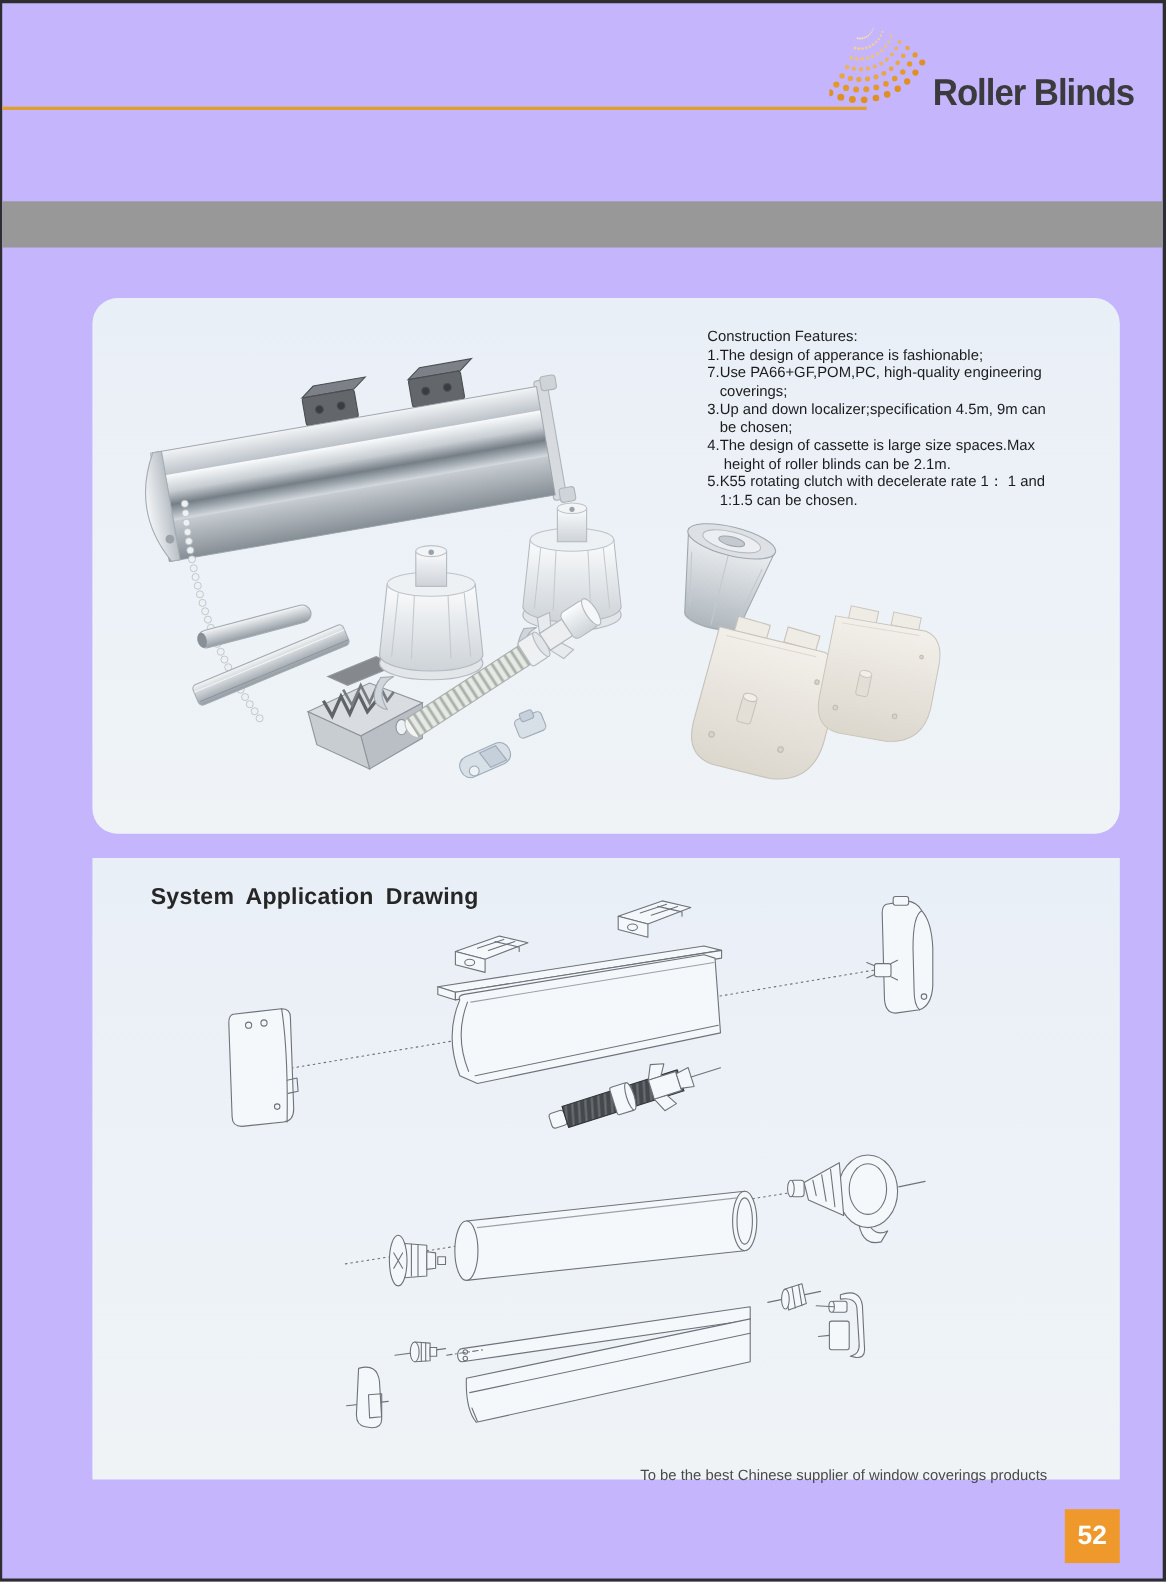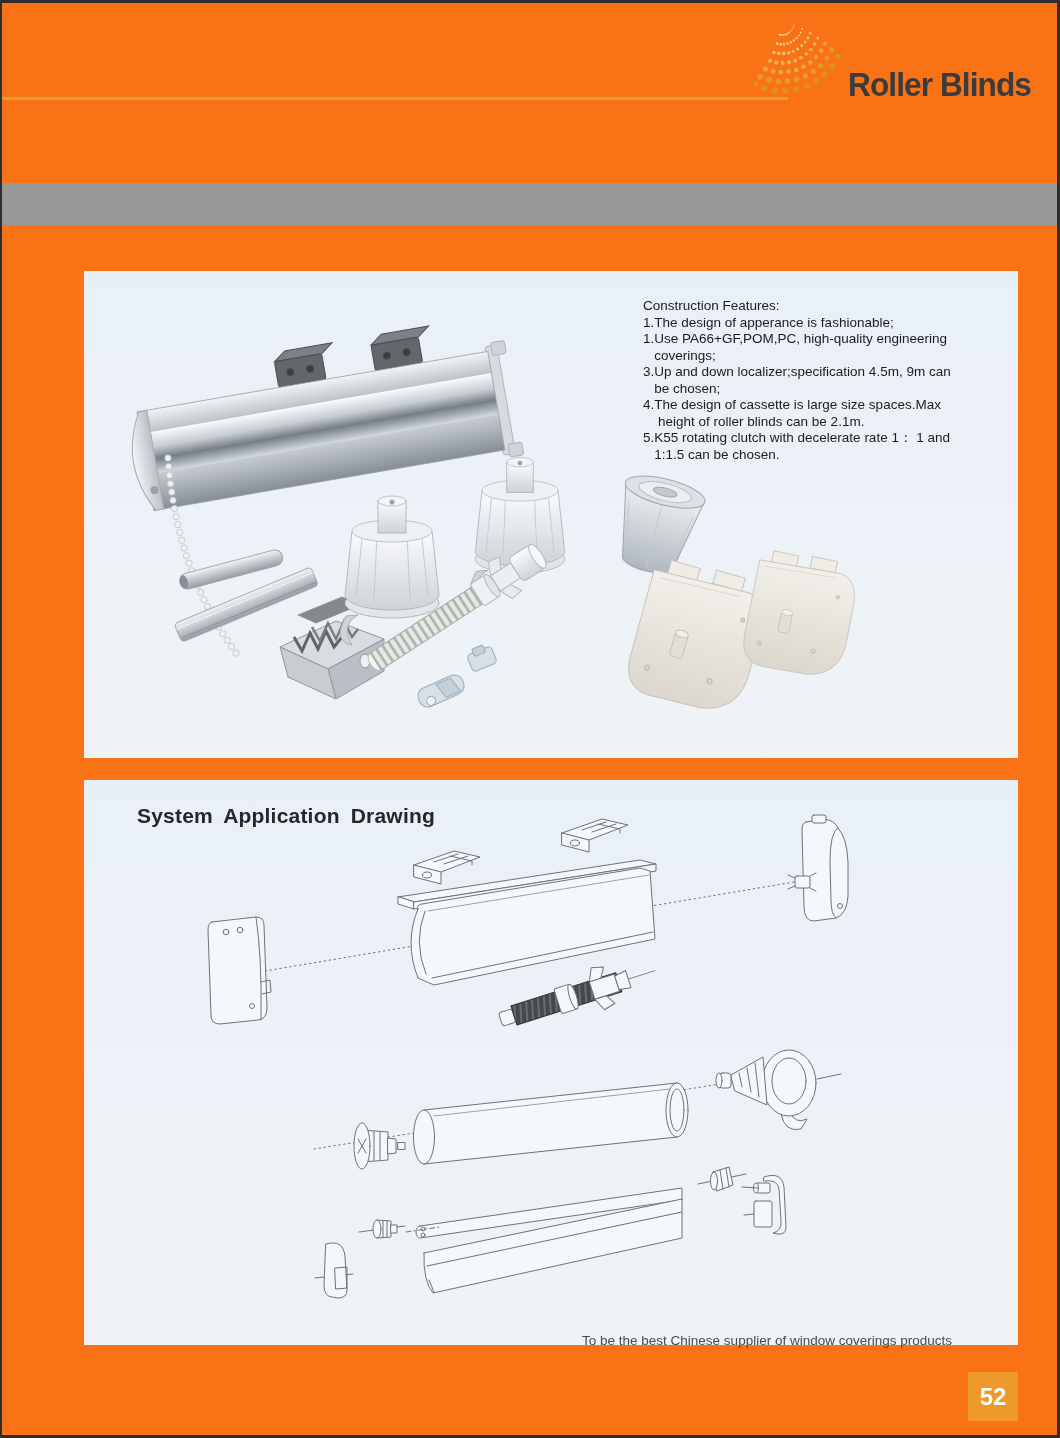--- a/index.html
+++ b/index.html
@@ -1,33 +1,33 @@
 <!DOCTYPE html>
 <html><head>
 <meta charset="utf-8">
 <style>
   html,body{margin:0;padding:0;background:#ffffff;}
   .page{
-    position:relative;width:1060px;height:1438px;background:#f97316;
+    position:relative;width:1060px;height:1438px;background:#c4b5fd;
     font-family:"Liberation Sans",sans-serif;overflow:hidden;box-sizing:border-box;
     border-top:3px solid #2e2e30;border-bottom:3px solid #2e2e30;
     border-left:2px solid #2e2e30;border-right:3px solid #2e2e30;
   }
   .orange-rule{position:absolute;left:0;top:94px;width:786px;height:3px;background:#DFA032;}
   .logo-fan{position:absolute;left:752px;top:14px;width:98px;height:98px;}
   .brand{
     position:absolute;left:846px;top:62px;font-size:34px;font-weight:bold;color:#3b3b3d;
     letter-spacing:-1px;transform:scaleX(.93);transform-origin:left top;white-space:nowrap;
   }
   .gray-band{position:absolute;left:0;top:180px;width:100%;height:42px;background:#989898;}
   .panel{
     position:absolute;left:82px;width:934px;
     background:linear-gradient(180deg,#e9eff6 0%,#ecf2f7 55%,#eff3f6 100%);
   }
-  .panel-photo{top:268px;height:487px;}
+  .panel-photo{top:268px;height:487px;border-radius:23px;}
   .panel-drawing{top:777px;height:565px;}
   .panel svg{position:absolute;left:0;top:0;}
   .features{
     position:absolute;left:559px;top:27px;width:345px;color:#1c1c1e;
     font-size:13.5px;line-height:16.5px;
   }
   .features .ln{white-space:pre-wrap;}
   .drawing-title{
     position:absolute;left:36px;top:24px;font-size:21px;font-weight:bold;color:#262626;
     word-spacing:5px;letter-spacing:.2px;margin-left:17px;
@@ -298,21 +298,21 @@
         <rect x="-6" y="-13" width="12" height="8" rx="2" fill="#c6d0da"></rect>
       </g>
 
       <use href="#coverShape" transform="translate(608,370) rotate(16)"></use>
       <use href="#coverShape" transform="translate(712,347) rotate(12) scale(0.85)"></use>
     </svg>
 
     <div class="features">
       <div class="ln">Construction Features:</div>
       <div class="ln">1.The design of apperance is fashionable;</div>
-      <div class="ln">1.Use PA66+GF,POM,PC, high-quality engineering</div>
+      <div class="ln">7.Use PA66+GF,POM,PC, high-quality engineering</div>
       <div class="ln">   coverings;</div>
       <div class="ln">3.Up and down localizer;specification 4.5m, 9m can</div>
       <div class="ln">   be chosen;</div>
       <div class="ln">4.The design of cassette is large size spaces.Max</div>
       <div class="ln">    height of roller blinds can be 2.1m.</div>
       <div class="ln">5.K55 rotating clutch with decelerate rate 1： 1 and</div>
       <div class="ln">   1:1.5 can be chosen.</div>
     </div>
   </div>
 

